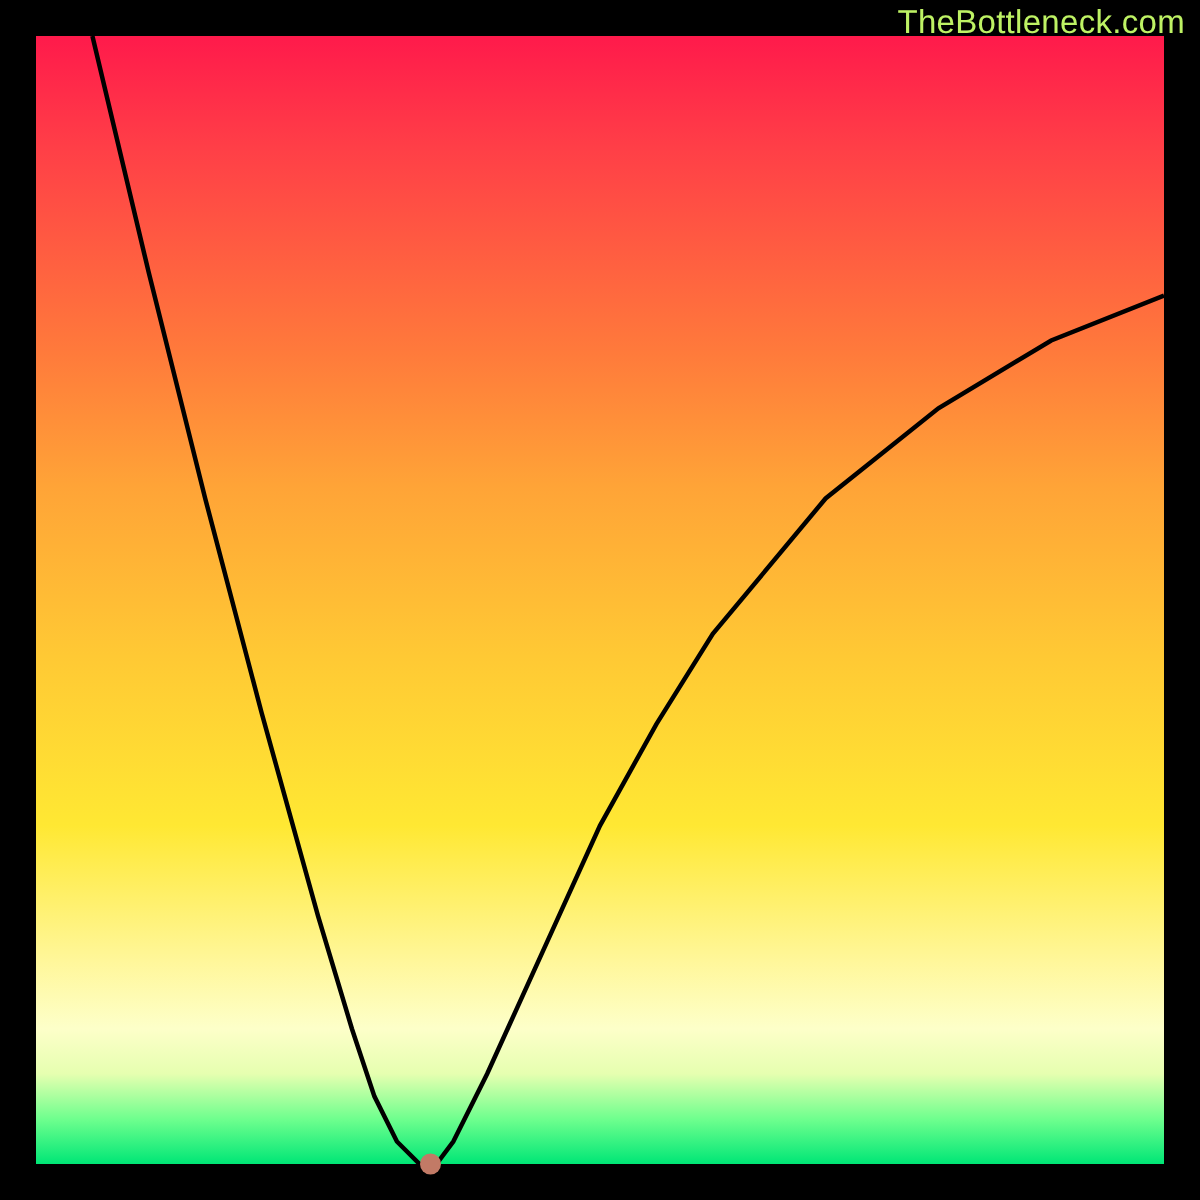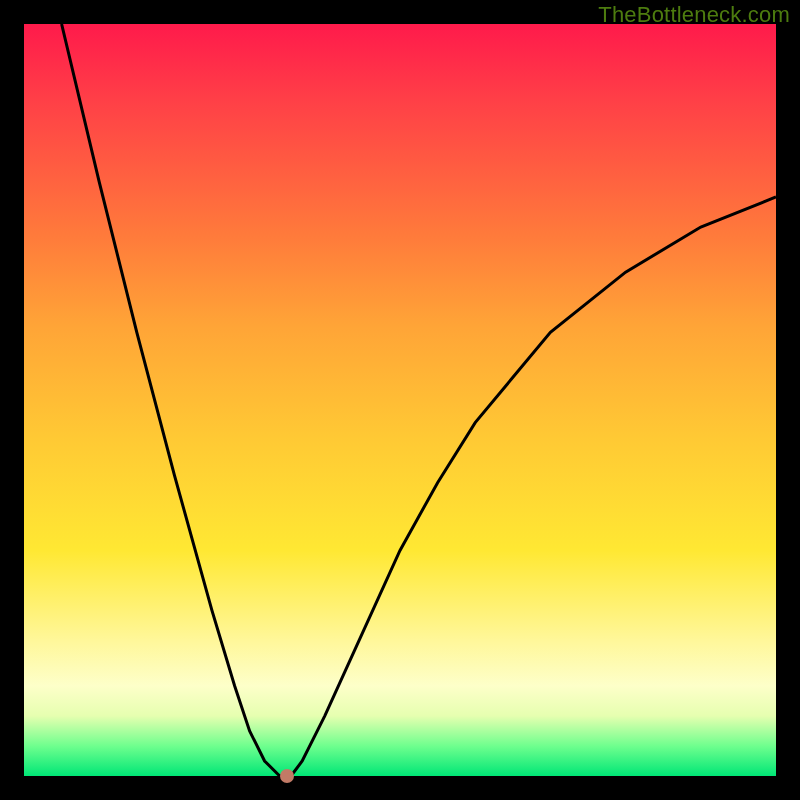--- a/index.html
+++ b/index.html
@@ -38,21 +38,21 @@
       #fdffc9 88%,
       #e6ffb0 92%,
       #6fff8e 96%,
       #00e676 100%
     );
   }
   .attribution {
     position: absolute;
     top: 2px;
     right: 10px;
-    color: #4d7c0f;
+    color: #bef264;
     font-size: 22px;
     font-weight: 500;
     letter-spacing: 0.2px;
   }
   svg.curve {
     position: absolute;
     left: 0;
     top: 0;
     width: 752px;
     height: 752px;

